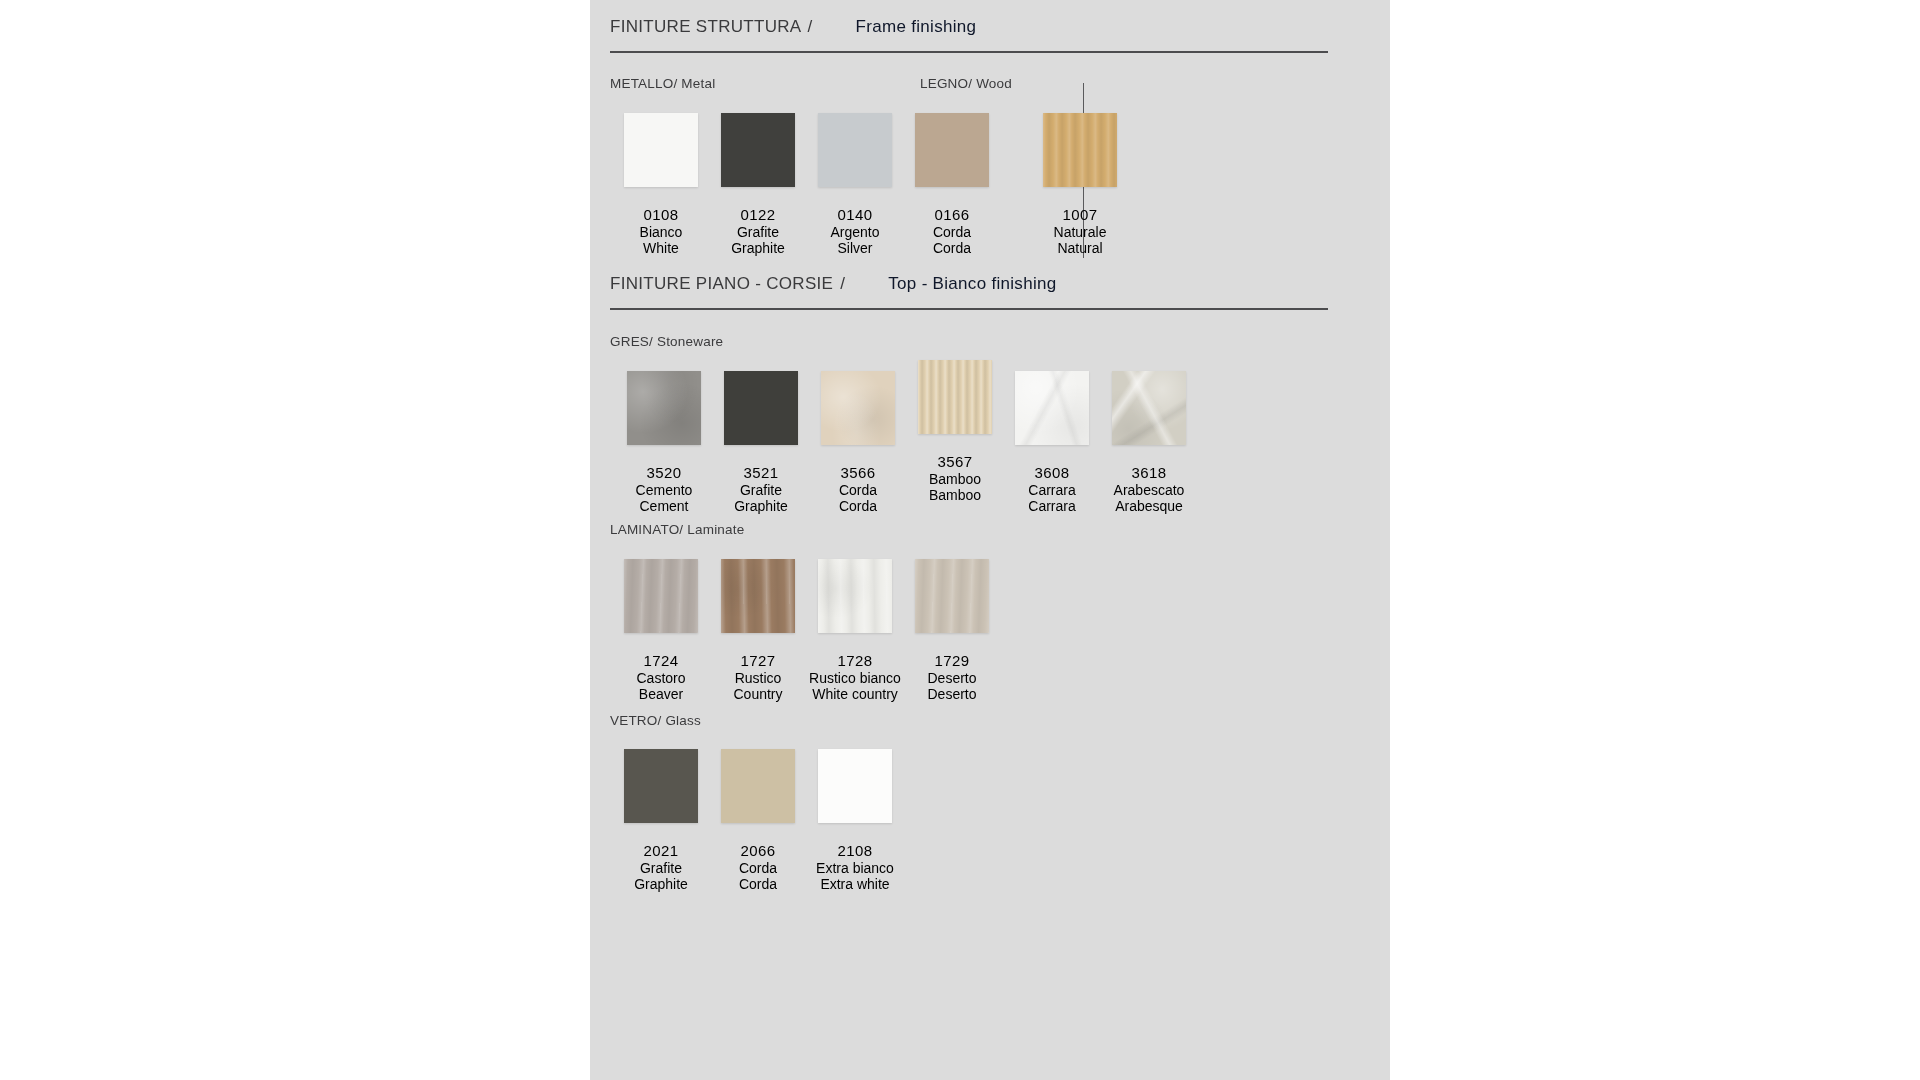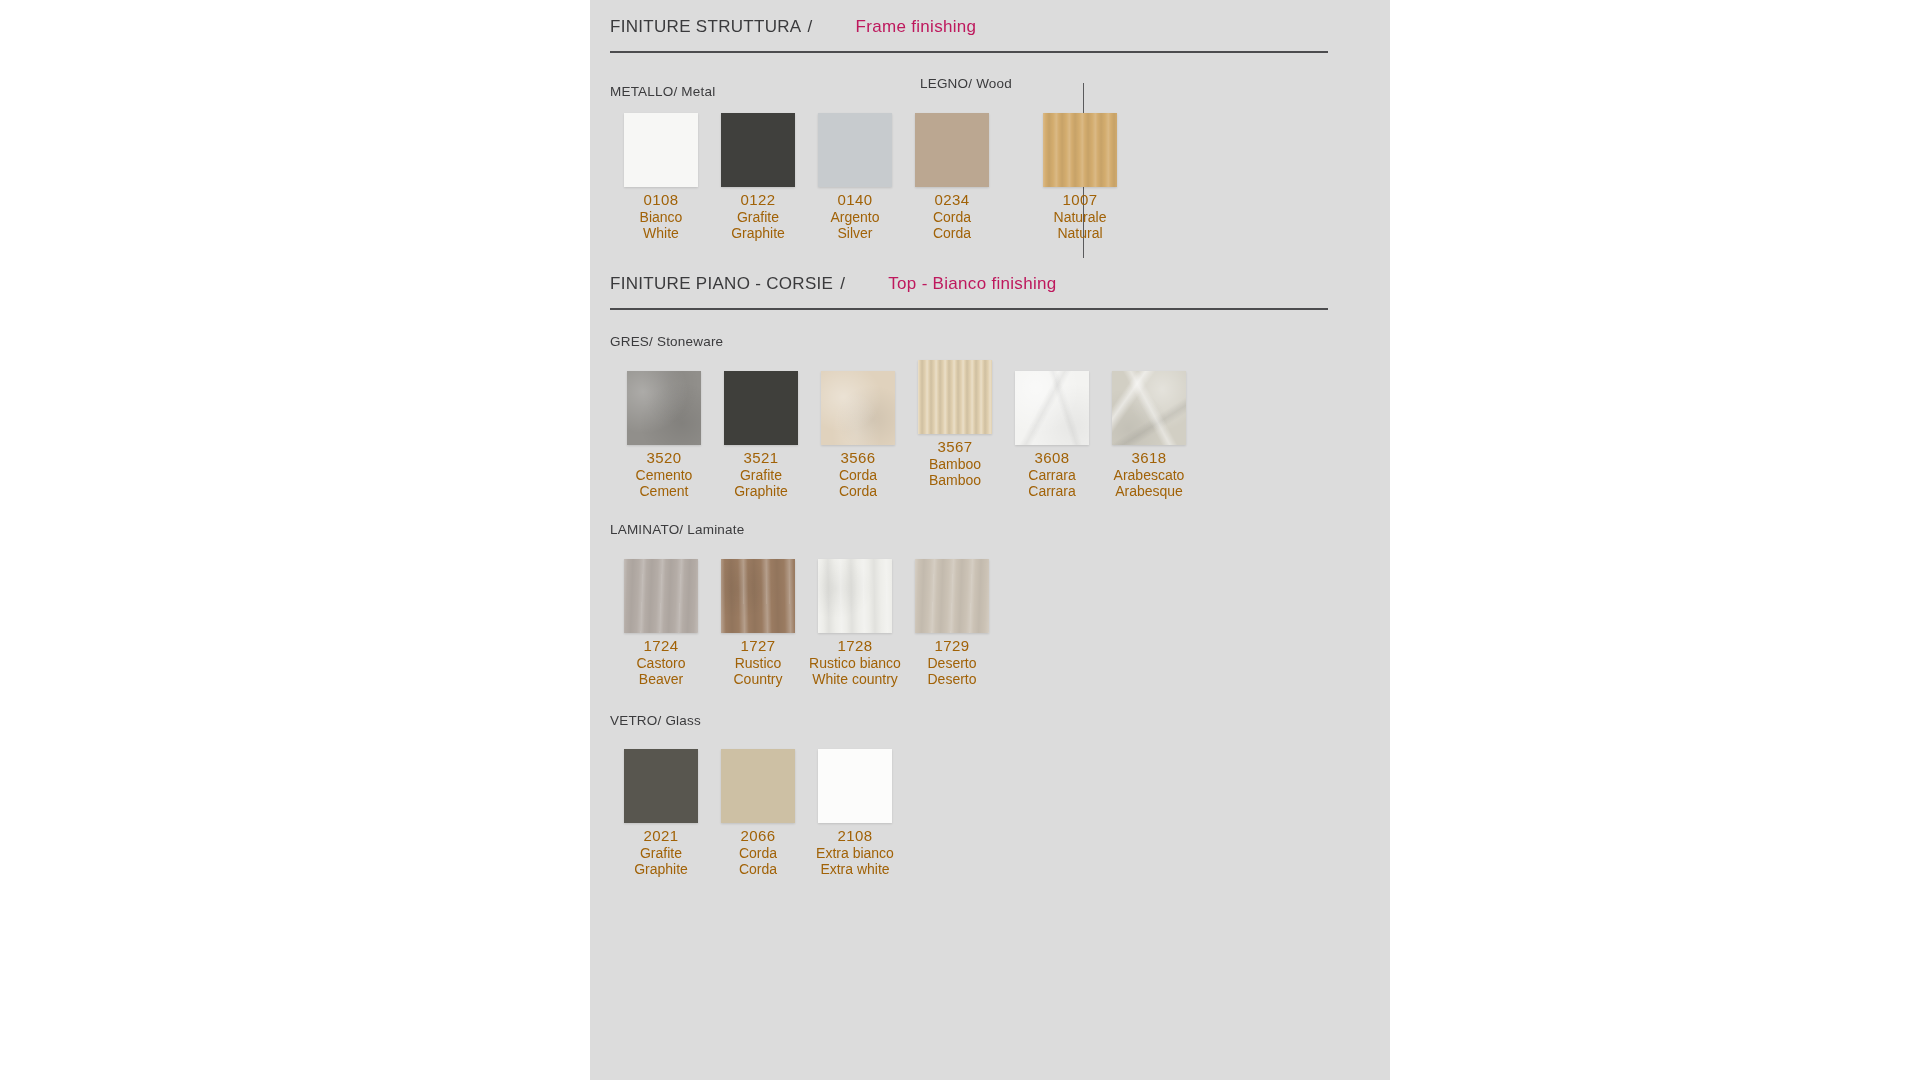--- a/index.html
+++ b/index.html
@@ -28,21 +28,21 @@
   .section-header {
     position: absolute;
     left: 20px;
     font-size: 17px;
     letter-spacing: 0.3px;
     color: #3a3a3c;
     font-weight: 400;
     white-space: nowrap;
   }
   .section-header .sep { padding: 0 2px; }
-  .section-header .en { color: #be185d; padding-left: 36px; }
+  .section-header .en { color: #0f172a; padding-left: 36px; }
 
   .section-rule {
     position: absolute;
     left: 20px;
     width: 718px;
     height: 0;
     border-top: 2px solid #4c4c4e;
   }
 
   .group-label {
@@ -70,24 +70,24 @@
     width: 74px;
     height: 74px;
     margin: 0 auto;
     box-shadow: 0 1px 2px rgba(0,0,0,0.12);
     background-color: #cccccc;
     position: relative;
     overflow: hidden;
   }
 
   .swatch-caption {
-    margin-top: 5px;
+    margin-top: 20px;
     font-size: 14px;
     line-height: 16.5px;
-    color: #a16207;
+    color: #000000;
     white-space: nowrap;
   }
   .swatch-caption .code { display: block; font-size: 15px; letter-spacing: 0.4px; }
   .swatch-caption .it   { display: block; text-align: center; }
   .swatch-caption .en   { display: block; }
 
   
   .tex-grain-v::after {
     content: "";
     position: absolute; inset: 0;
@@ -179,21 +179,21 @@
   <div class="section">
 
     <div class="section-header" style="top:17px;">
       <span>FINITURE STRUTTURA</span>
       <span class="sep">/</span>
       <span class="en">Frame finishing</span>
     </div>
 
     <div class="section-rule" style="top:51px;"></div>
 
-    <div class="group-label" style="top:84px;text-align:right;">
+    <div class="group-label" style="top:76px;text-align:right;">
       <span>METALLO/</span>
       <span>Metal</span>
     </div>
 
     <div class="vdivider" style="left:493px; top:83px; height:175px;"></div>
 
     <div class="group-label" style="left:330px; top:76px;">
       <span>LEGNO/</span>
       <span>Wood</span>
     </div>
@@ -221,21 +221,21 @@
       <div class="swatch-caption">
         <span class="code">0140</span>
         <span class="it">Argento</span>
         <span class="en">Silver</span>
       </div>
     </div>
 
     <div class="swatch-item" style="left:307px; top:113px;">
       <div class="swatch-chip tex-flat" style="background-color:#bba791;"></div>
       <div class="swatch-caption">
-        <span class="code">0234</span>
+        <span class="code">0166</span>
         <span class="it">Corda</span>
         <span class="en">Corda</span>
       </div>
     </div>
 
     <div class="swatch-item" style="left:435px; top:113px;">
       <div class="swatch-chip tex-grain-v" style="background-color:#d3ac6e;"></div>
       <div class="swatch-caption">
         <span class="code">1007</span>
         <span class="it">Naturale</span>

